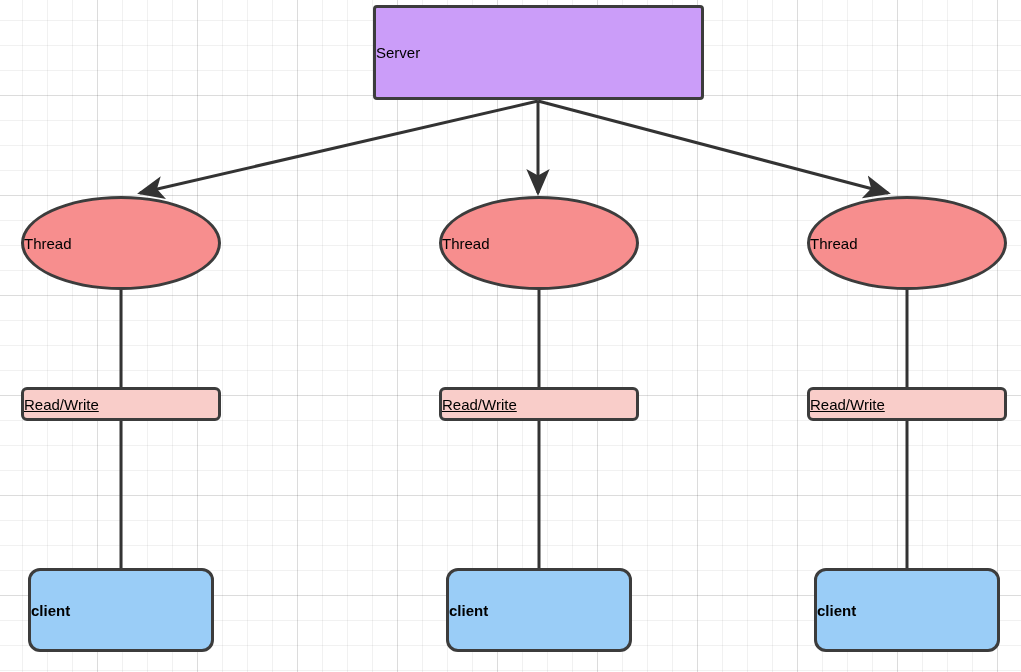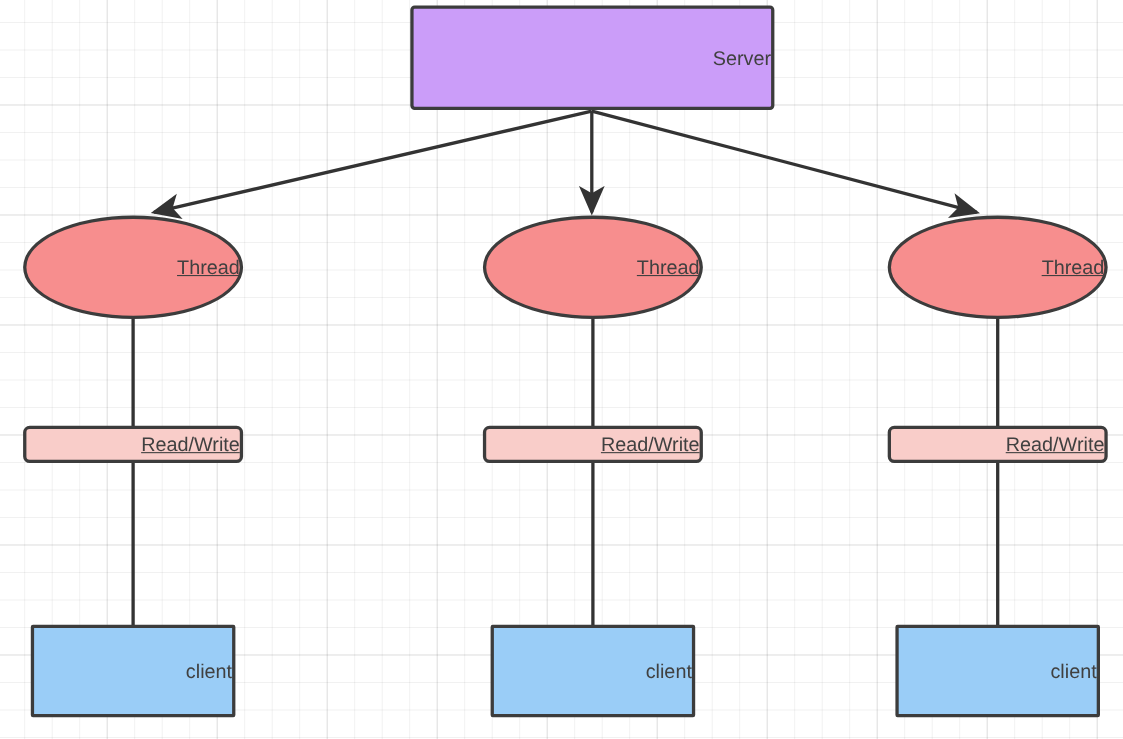--- a/index.html
+++ b/index.html
@@ -30,48 +30,48 @@
     top: 0;
     width: 1021px;
     height: 672px;
     pointer-events: none;
   }
   .node {
     position: absolute;
     box-sizing: border-box;
     display: flex;
     align-items: center;
-    justify-content: flex-end;
-    color: #404040;
-    font-size: 18px;
+    justify-content: flex-start;
+    color: #000000;
+    font-size: 15px;
     line-height: 1;
     text-align: center;
     white-space: nowrap;
   }
   .node-server {
     border: 3px solid #3c3c3c;
     border-radius: 4px;
     background: #cb9df9;
   }
   .node-thread {
     border: 3px solid #3c3c3c;
     border-radius: 50%;
     background: #f78e8e;
-    text-decoration: underline;
   }
   .node-rw {
     border: 3px solid #3c3c3c;
     border-radius: 6px;
     background: #f9cdc9;
     text-decoration: underline;
   }
   .node-client {
     border: 3px solid #3c3c3c;
-    border-radius: 2px;
+    border-radius: 12px;
     background: #9acdf7;
+    font-weight: bold;
   }
   .node-label {
     display: block;
     pointer-events: none;
   }
 </style>
 </head>
 <body>
 
 <div id="canvas">

